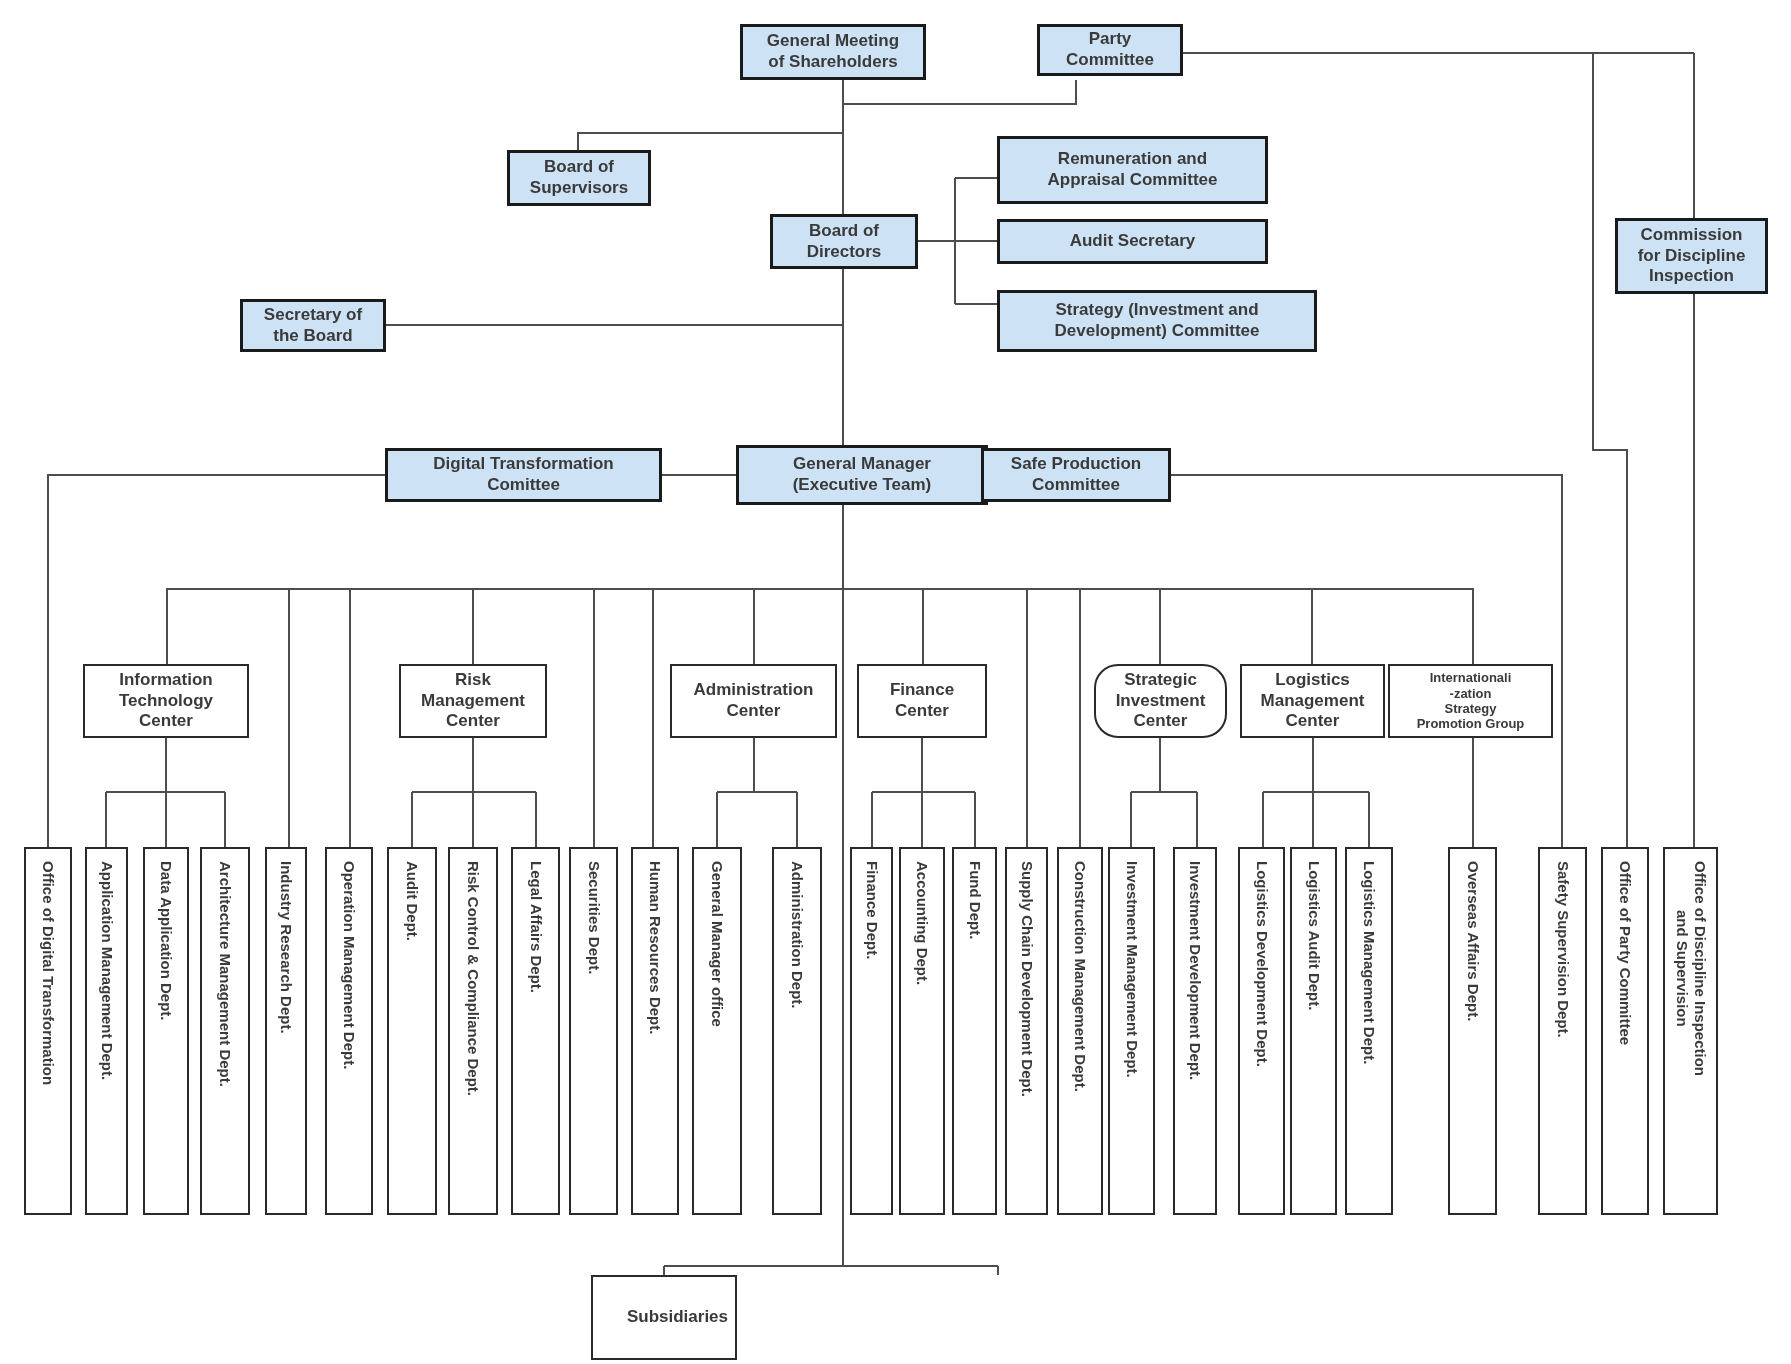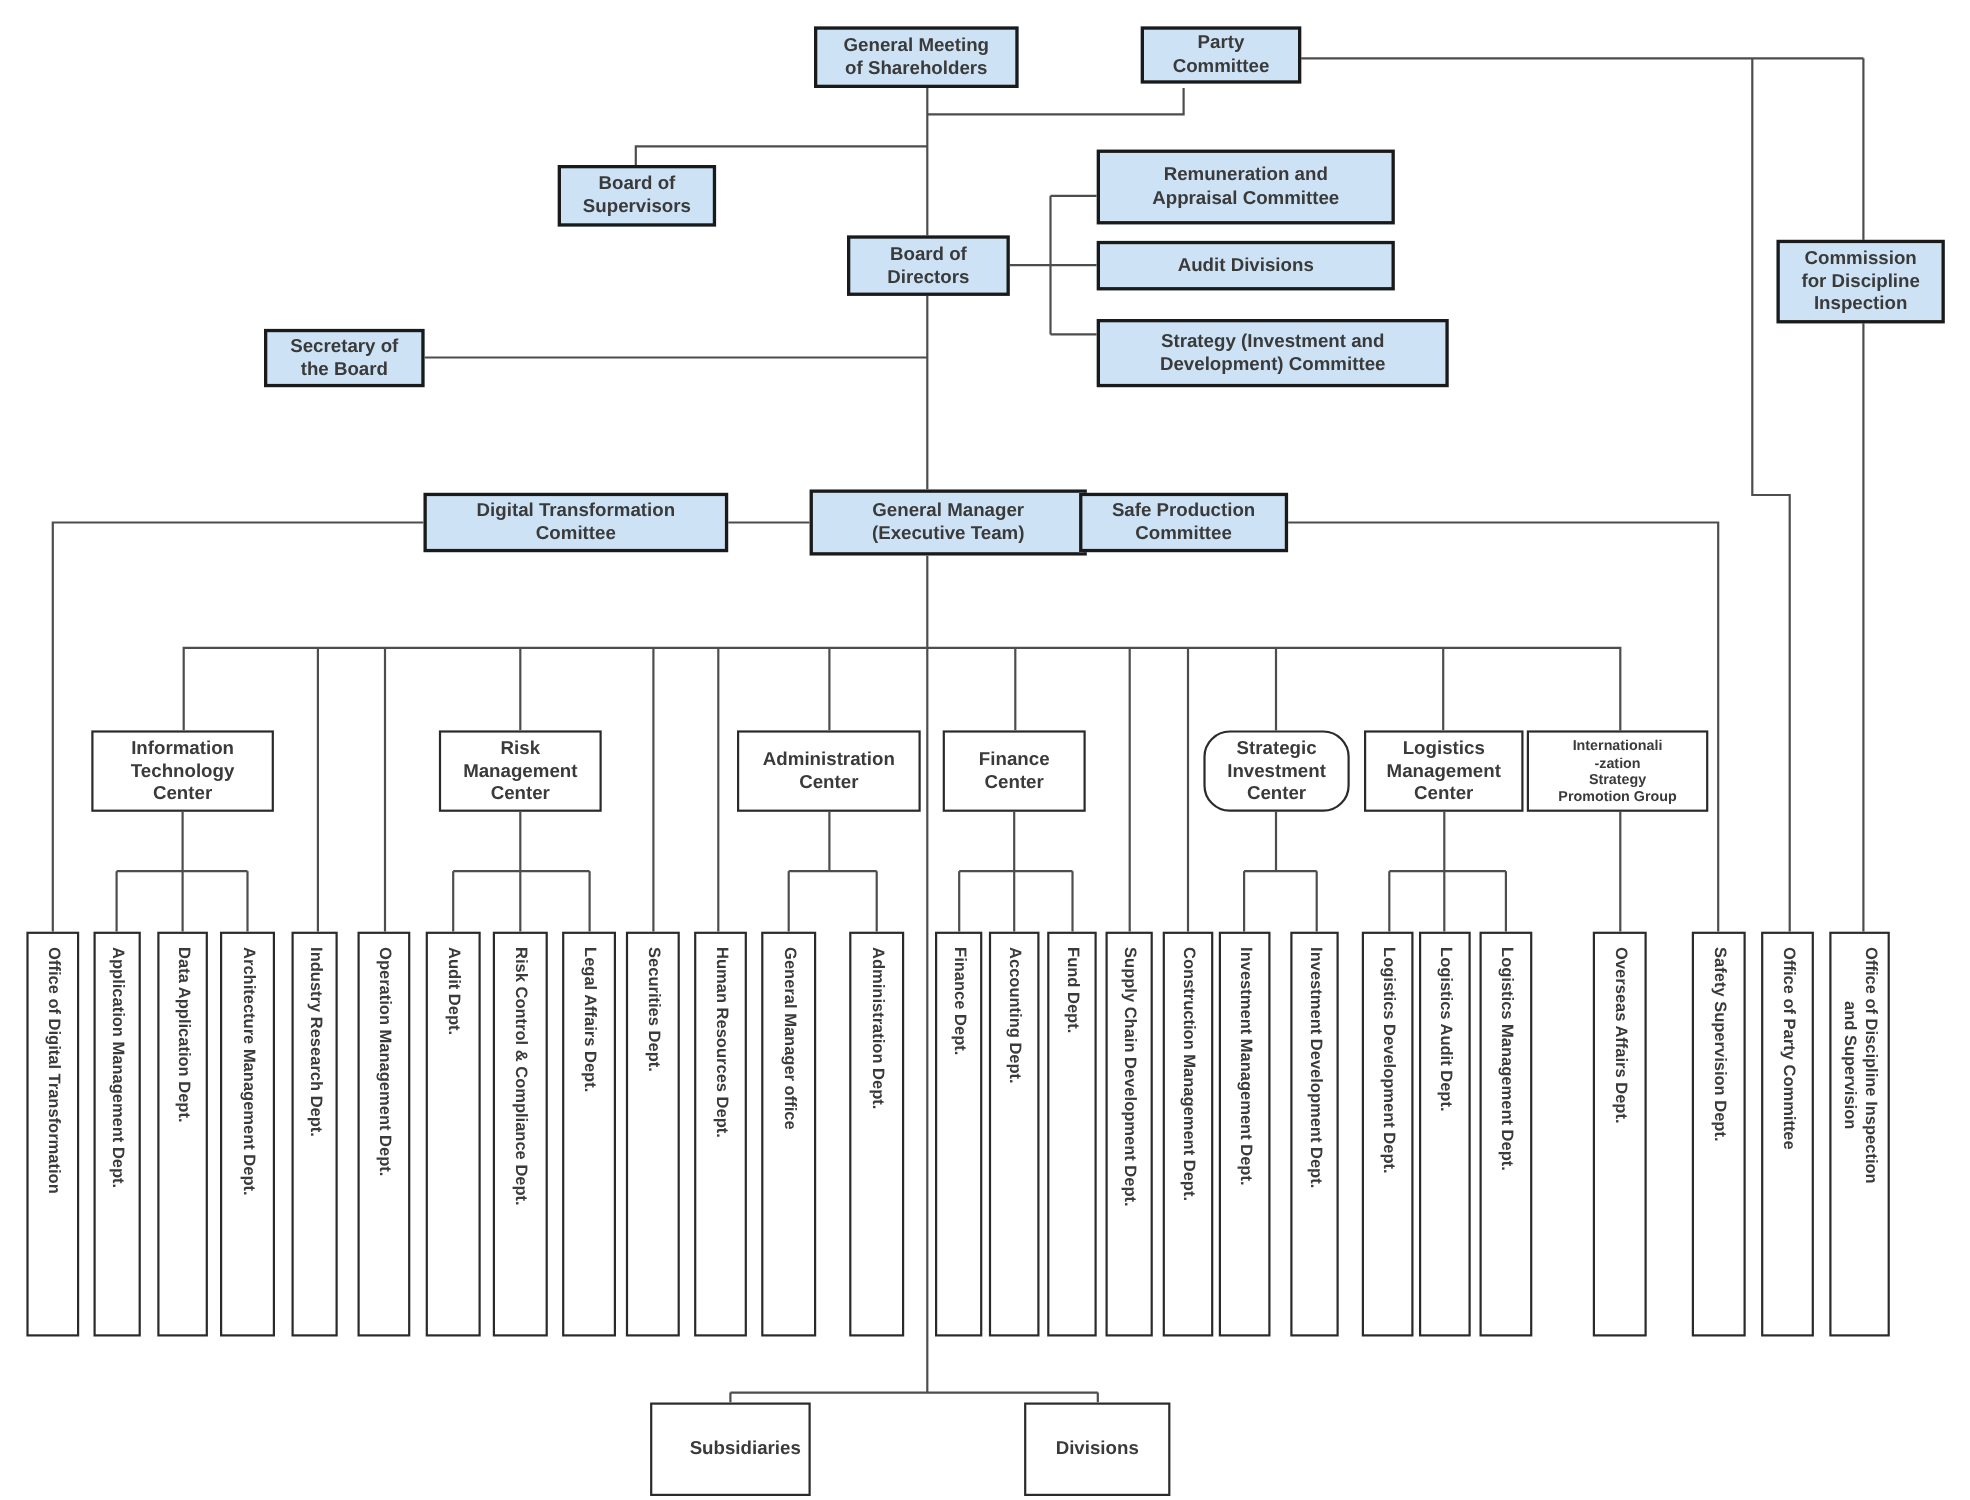--- a/index.html
+++ b/index.html
@@ -132,21 +132,21 @@
   <div class="node b" style="left:740px;top:24px;width:186px;height:56px;">General Meeting
 of Shareholders</div>
   <div class="node b" style="left:1037px;top:24px;width:146px;height:52px;">Party
 Committee</div>
   <div class="node b" style="left:507px;top:150px;width:144px;height:56px;">Board of
 Supervisors</div>
   <div class="node b" style="left:997px;top:136px;width:271px;height:68px;">Remuneration and
 Appraisal Committee</div>
   <div class="node b" style="left:770px;top:214px;width:148px;height:55px;">Board of
 Directors</div>
-  <div class="node b" style="left:997px;top:219px;width:271px;height:45px;">Audit Divisions</div>
+  <div class="node b" style="left:997px;top:219px;width:271px;height:45px;">Audit Secretary</div>
   <div class="node b" style="left:997px;top:290px;width:320px;height:62px;">Strategy (Investment and
 Development) Committee</div>
   <div class="node b" style="left:1615px;top:218px;width:153px;height:76px;">Commission
 for Discipline
 Inspection</div>
   <div class="node b" style="left:240px;top:299px;width:146px;height:53px;">Secretary of
 the Board</div>
   <div class="node b" style="left:385px;top:448px;width:277px;height:54px;">Digital Transformation
 Comittee</div>
   <div class="node b" style="left:736px;top:445px;width:252px;height:60px;">General Manager
@@ -198,15 +198,14 @@
   <div class="node v" style="left:1238px;top:847px;width:47px;height:368px;"><span class="vt">Logistics Development Dept.</span></div>
   <div class="node v" style="left:1290px;top:847px;width:47px;height:368px;"><span class="vt">Logistics Audit Dept.</span></div>
   <div class="node v" style="left:1345px;top:847px;width:48px;height:368px;"><span class="vt">Logistics Management Dept.</span></div>
   <div class="node v" style="left:1448px;top:847px;width:49px;height:368px;"><span class="vt">Overseas Affairs Dept.</span></div>
   <div class="node v" style="left:1538px;top:847px;width:49px;height:368px;"><span class="vt">Safety Supervision Dept.</span></div>
   <div class="node v" style="left:1601px;top:847px;width:48px;height:368px;"><span class="vt">Office of Party Committee</span></div>
   <div class="node v" style="left:1663px;top:847px;width:55px;height:368px;"><span class="vt">Office of Discipline Inspection
 and Supervision</span></div>
 
   <div class="node w" style="left:591px;top:1275px;width:146px;height:85px;padding-left:27px;">Subsidiaries</div>
-  <div class="node w" style="left:931px;top:1275px;width:133px;height:85px;">Divisions</div>
 
 </div>
 
 </body></html>

